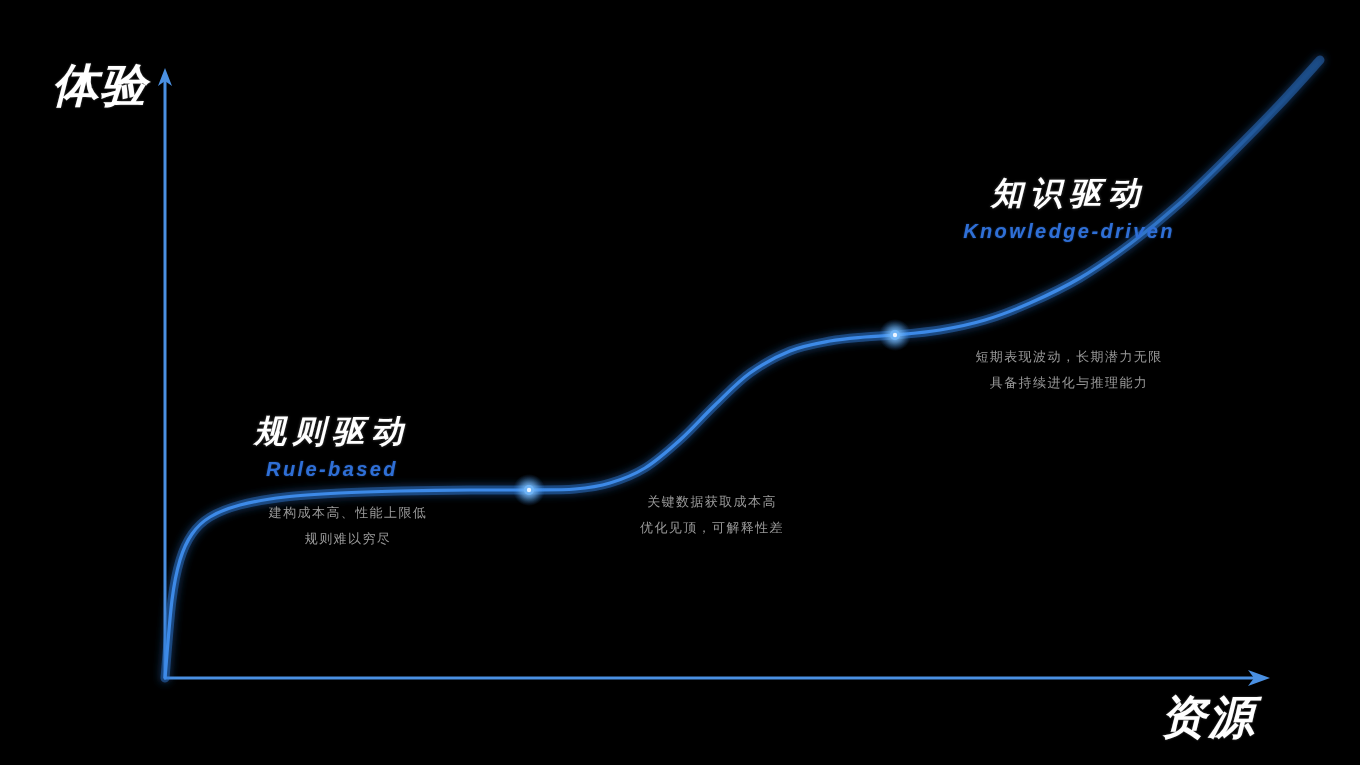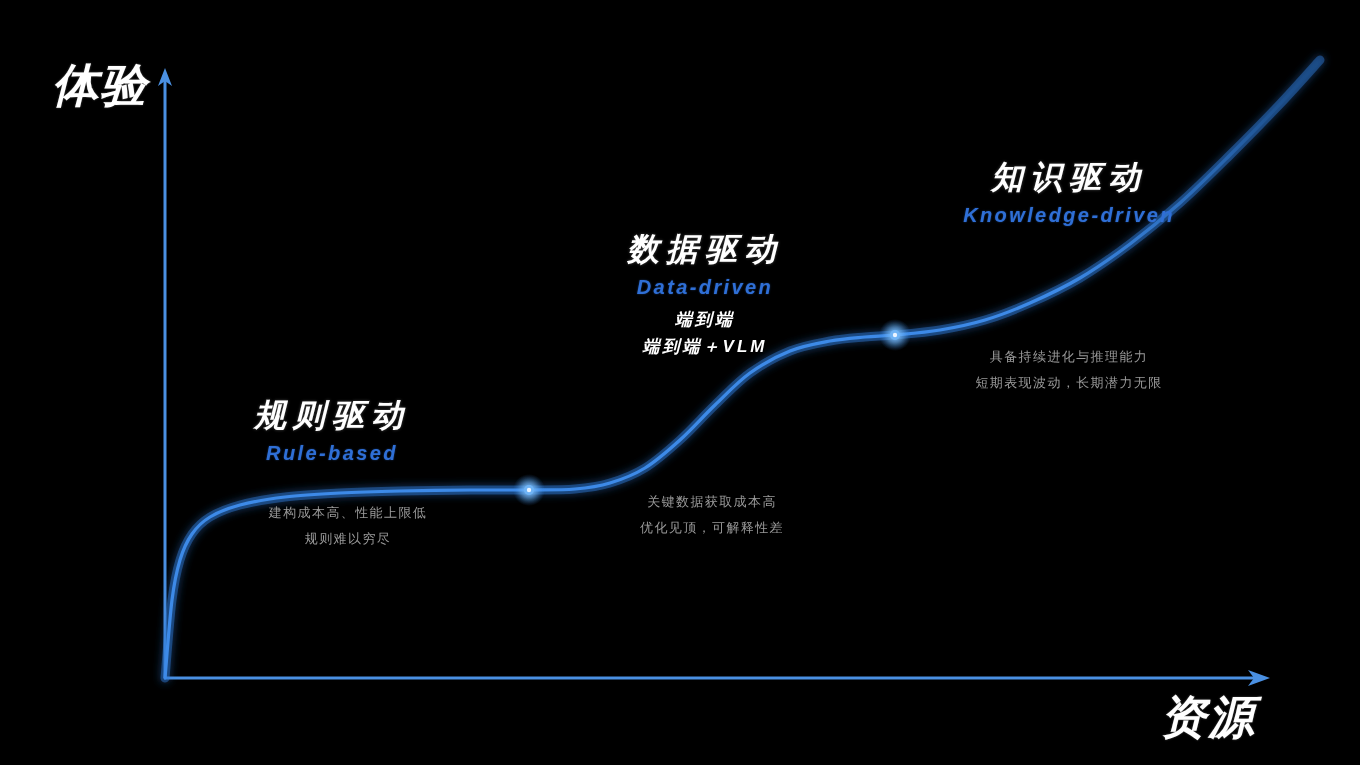--- a/index.html
+++ b/index.html
@@ -42,20 +42,21 @@
     text-shadow: 0 0 2px rgba(255,255,255,0.35);
   }
   #y-axis-title { left: 52px; top: 62px; }
   #x-axis-title { left: 1160px; top: 694px; }
 
   
   .stage-block {
     position: absolute;
     text-align: center;
     white-space: nowrap;
+    margin-top: 16px;
   }
   .stage-title-cn {
     color: #ffffff;
     font-weight: 900;
     font-style: italic;
     font-size: 32px;
     letter-spacing: 7px;
     line-height: 1.12;
     text-shadow: 0 0 3px rgba(255,255,255,0.30);
   }
@@ -159,33 +160,27 @@
 
   <div class="stage-block ctr" style="left:332px; top:398px;">
     <div class="stage-title-cn">规则驱动</div>
     <div class="stage-title-en">Rule-based</div>
   </div>
   <div class="caption ctr" style="left:348px; top:500px;">
     <div>建构成本高、性能上限低</div>
     <div>规则难以穷尽</div>
   </div>
 
-  <div class="stage-block ctr" style="left:705px; top:232px;">
-    <div class="stage-title-cn">数据驱动</div>
-    <div class="stage-title-en">Data-driven</div>
-    <div class="stage-sub">端到端</div>
-    <div class="stage-sub">端到端＋VLM</div>
-  </div>
   <div class="caption ctr" style="left:712px; top:489px;">
     <div>关键数据获取成本高</div>
     <div>优化见顶，可解释性差</div>
   </div>
 
   <div class="stage-block ctr" style="left:1069px; top:160px;">
     <div class="stage-title-cn">知识驱动</div>
     <div class="stage-title-en">Knowledge-driven</div>
   </div>
   <div class="caption ctr" style="left:1069px; top:344px;">
+    <div>短期表现波动，长期潜力无限</div>
     <div>具备持续进化与推理能力</div>
-    <div>短期表现波动，长期潜力无限</div>
   </div>
 
 </div>
 
 </body></html>

